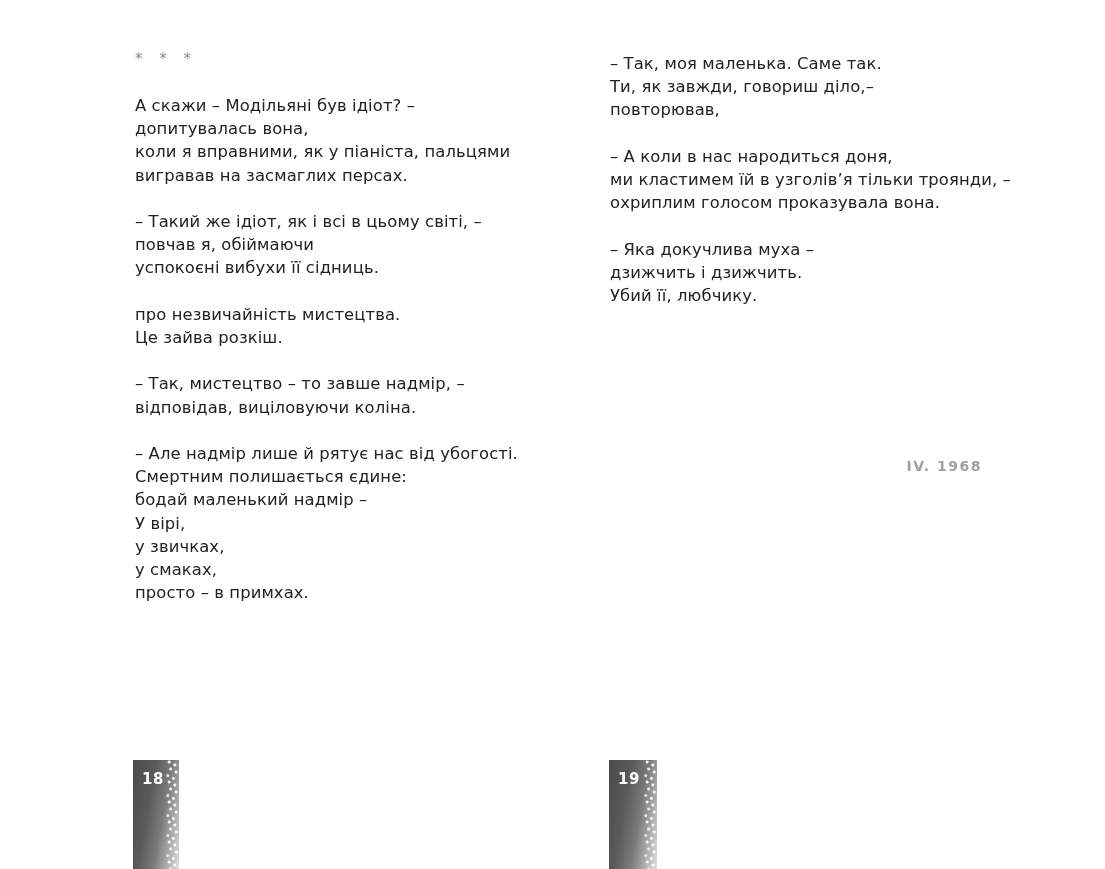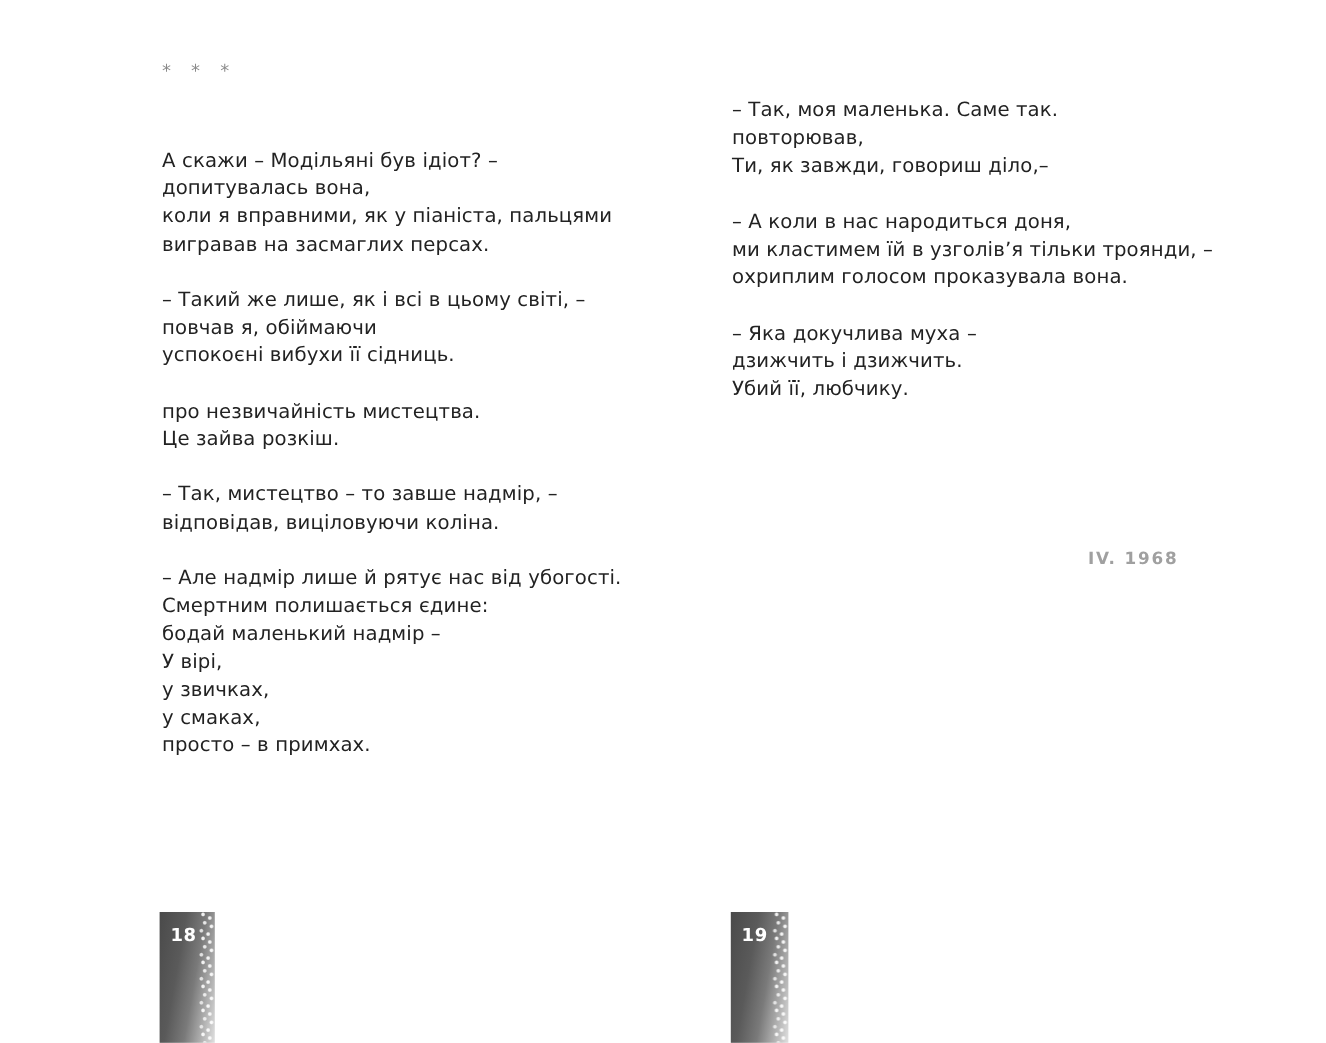--- a/index.html
+++ b/index.html
@@ -32,21 +32,20 @@
       letter-spacing: 6px;
       font-family: "DejaVu Sans", sans-serif;
     }
     .poem {
       position: absolute;
       font-size: 16.4px;
       line-height: 23.2px;
       letter-spacing: 0.1px;
       color: #222222;
       font-family: "DejaVu Sans", sans-serif;
-      margin-top: 28px;
     }
     .page-left .poem { left: 135px; top: 94px; }
     .page-right .poem { left: 58px; top: 52px; }
 
     .stanza { margin: 0 0 23.2px 0; }
     .line { display: block; white-space: nowrap; }
 
     .date {
       position: absolute;
       right: 123px;
@@ -104,21 +103,21 @@
   <div class="stars">* * *</div>
 
   <div class="poem">
     <div class="stanza">
       <span class="line">А скажи – Модільяні був ідіот? –</span>
       <span class="line">допитувалась вона,</span>
       <span class="line">коли я вправними, як у піаніста, пальцями</span>
       <span class="line">вигравав на засмаглих персах.</span>
     </div>
     <div class="stanza">
-      <span class="line">– Такий же лише, як і всі в цьому світі, –</span>
+      <span class="line">– Такий же ідіот, як і всі в цьому світі, –</span>
       <span class="line">повчав я, обіймаючи</span>
       <span class="line">успокоєні вибухи її сідниць.</span>
     </div>
     <div class="stanza">
       <span class="line">про незвичайність мистецтва.</span>
       <span class="line">Це зайва розкіш.</span>
     </div>
     <div class="stanza">
       <span class="line">– Так, мистецтво – то завше надмір, –</span>
       <span class="line">відповідав, виціловуючи коліна.</span>
@@ -136,22 +135,22 @@
 
   <div class="page-tab">
     <span class="page-number">18</span>
   </div>
 </div>
 
 <div class="page page-right">
   <div class="poem">
     <div class="stanza">
       <span class="line">– Так, моя маленька. Саме так.</span>
+      <span class="line">Ти, як завжди, говориш діло,–</span>
       <span class="line">повторював,</span>
-      <span class="line">Ти, як завжди, говориш діло,–</span>
     </div>
     <div class="stanza">
       <span class="line">– А коли в нас народиться доня,</span>
       <span class="line">ми кластимем їй в узголів’я тільки троянди, –</span>
       <span class="line">охриплим голосом проказувала вона.</span>
     </div>
     <div class="stanza">
       <span class="line">– Яка докучлива муха –</span>
       <span class="line">дзижчить і дзижчить.</span>
       <span class="line">Убий її, любчику.</span>

